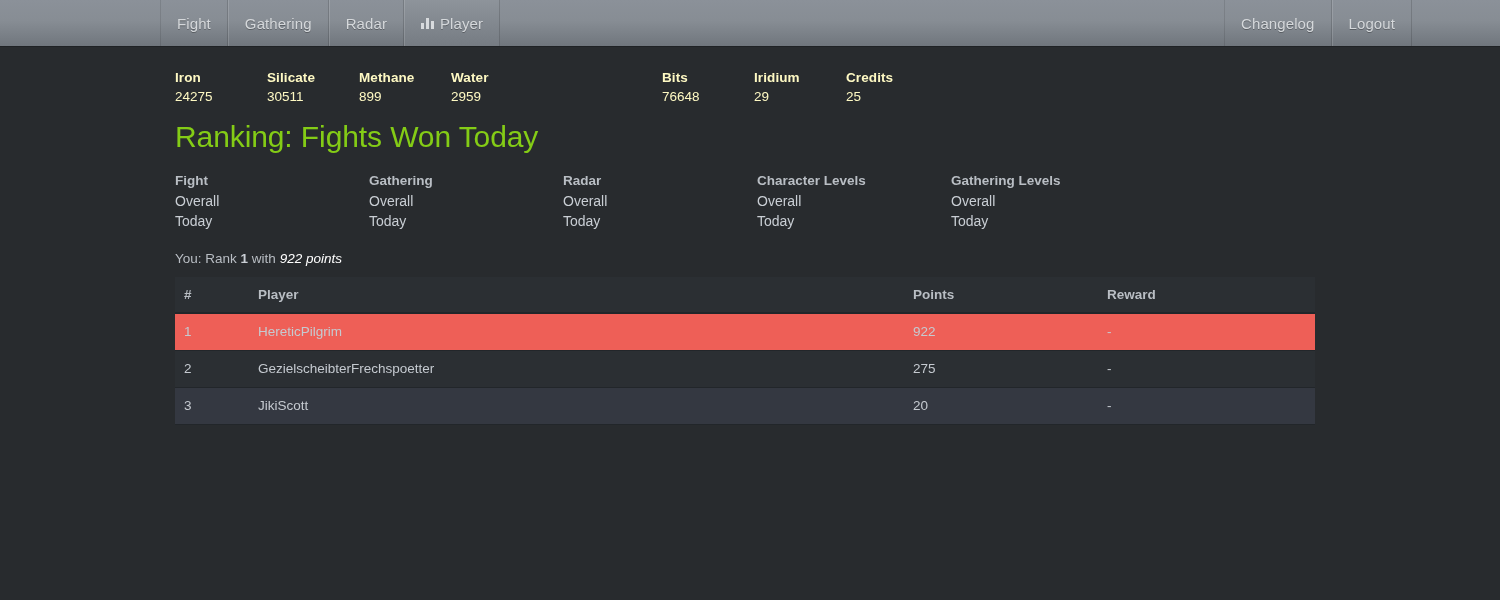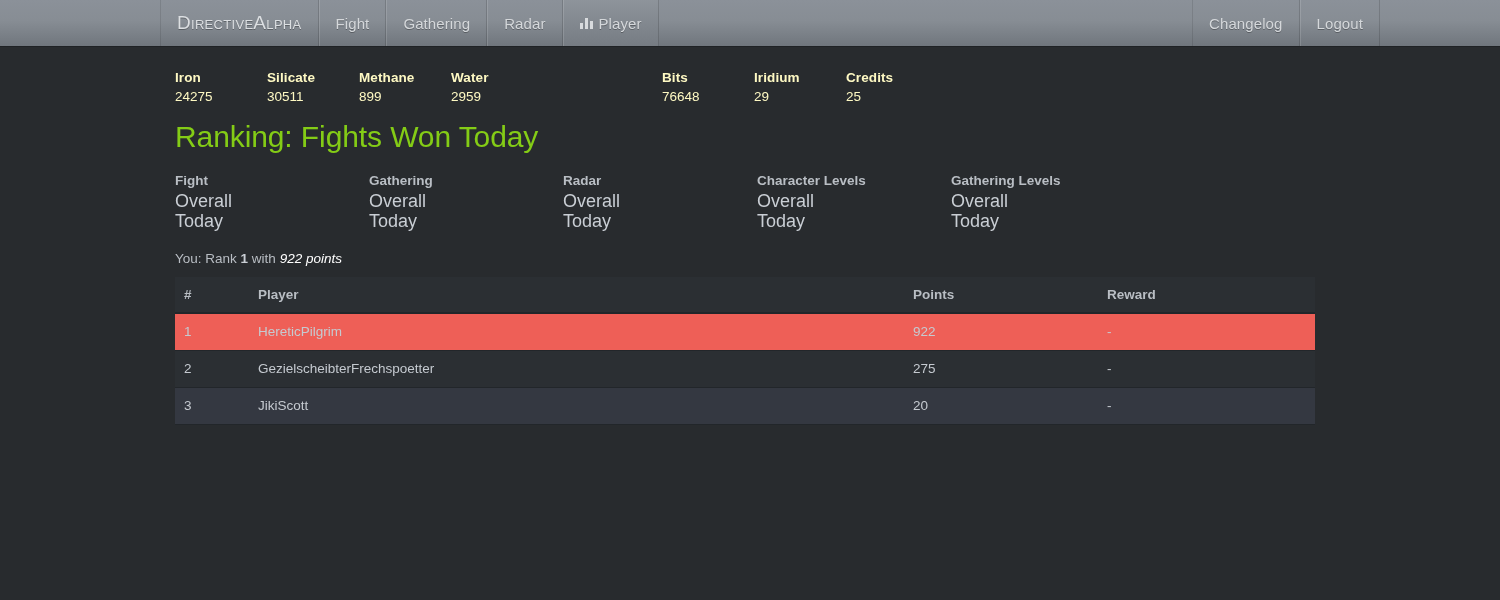--- a/index.html
+++ b/index.html
@@ -15,21 +15,21 @@
   .navbar {
     position: relative;
     height: 47px;
     background: linear-gradient(to bottom, #8b9199 0%, #878d94 45%, #70767d 100%);
     border-bottom: 1px solid #1f2225;
     display: flex;
     align-items: stretch;
     padding-left: 160px;
   }
   .nav-left { display: flex; align-items: stretch; }
-  .nav-right { display: flex; align-items: stretch; margin-left: auto; margin-right: 120px; }
+  .nav-right { display: flex; align-items: stretch; margin-left: auto; margin-right: 88px; }
 
   .nav-item {
     display: flex;
     align-items: center;
     padding: 0 16px;
     color: #d5d8db;
     font-size: 15px;
     text-shadow: 0 1px 0 rgba(0,0,0,0.28);
     border-left: 1px solid rgba(255,255,255,0.13);
     border-right: 1px solid rgba(0,0,0,0.14);
@@ -112,21 +112,21 @@
   }
   .cat.ch { width: 194px; }
   .cat-title {
     font-size: 13.5px;
     font-weight: bold;
     color: #b9bec4;
     line-height: 20px;
   }
   .cat a {
     display: block;
-    font-size: 18px;
+    font-size: 14px;
     color: #c9ced4;
     line-height: 20px;
     text-decoration: none;
     cursor: pointer;
   }
 
   .you-line {
     margin-top: 19px;
     font-size: 13.5px;
     color: #b8bdc3;
@@ -168,23 +168,20 @@
   col.c-rank   { width: 74px; }
   col.c-player { width: 655px; }
   col.c-points { width: 194px; }
   col.c-reward { width: 217px; }
 </style>
 </head>
 <body>
 
 <div class="navbar">
   <div class="nav-left">
-    <div class="nav-item nav-brand">
-      <span>DirectiveAlpha</span>
-    </div>
 
     <div class="nav-item">
       <span>Fight</span>
     </div>
 
     <div class="nav-item">
       <span>Gathering</span>
     </div>
 
     <div class="nav-item">

